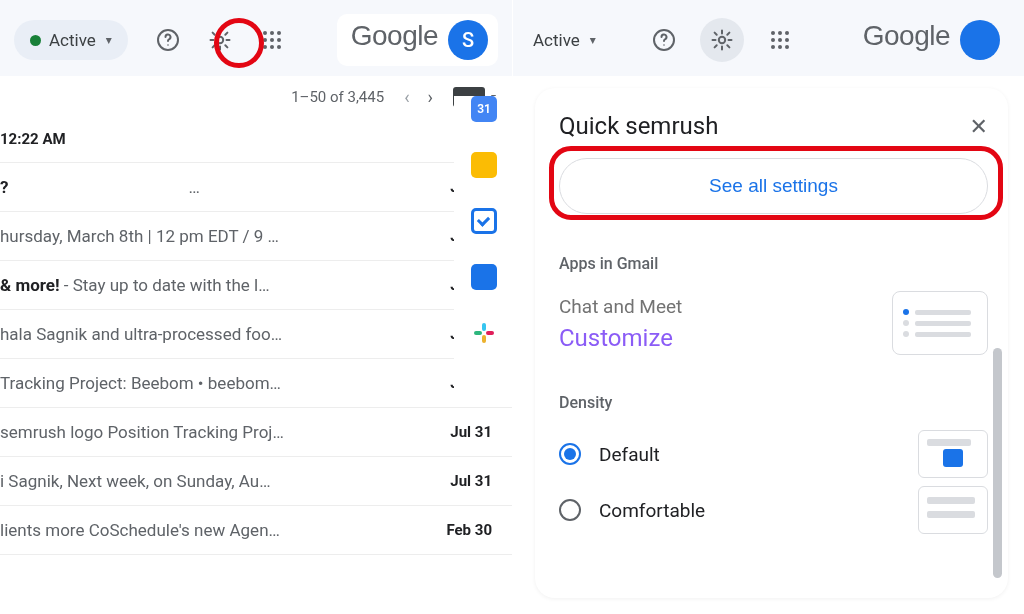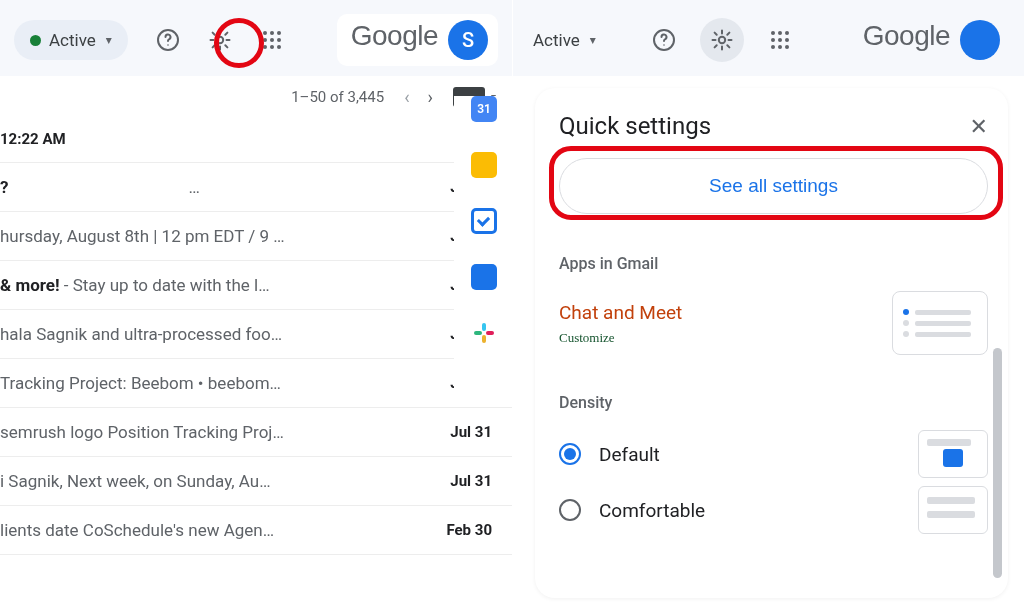--- a/index.html
+++ b/index.html
@@ -58,22 +58,22 @@
 
 .card { margin:12px 16px 0 22px; background:#fff; border-radius:20px; box-shadow:0 1px 4px rgba(0,0,0,0.06); padding:24px 20px 20px 24px; position:relative; height:510px; overflow:hidden;}
 .card-head{ display:flex; align-items:center; justify-content:space-between; margin-bottom:18px;}
 .card-title{ font-size:24px; color:#202124;}
 .close-x{ font-size:22px; color:#5f6368; font-weight:500; cursor:pointer;}
 .see-all{ display:block; width:100%; text-align:center; padding:16px 0; border:1px solid #dadce0; border-radius:30px; color:#1a73e8; font-size:19px; background:#fff; cursor:pointer;}
 .red-box{ position:absolute; border:5px solid #e30613; border-radius:22px; pointer-events:none;}
 .sect-label{ font-size:16px; color:#5f6368; margin-top:40px; margin-bottom:14px; font-weight:500;}
 .row-item{ display:flex; align-items:center; justify-content:space-between; padding:4px 0;}
 .item-texts{ display:flex; flex-direction:column; gap:6px;}
-.item-name{ font-size:19px; color:#c2410c;}
-.item-link{ font-size:13px; color:#14532d; cursor:pointer;font-family:Liberation Serif, serif;}
+.item-name{ font-size:19px; color:#737373;}
+.item-link{ font-size:24px; color:#8b5cf6; cursor:pointer;}
 .thumb{ width:96px; height:64px; border:1px solid #dadce0; border-radius:8px; display:flex; flex-direction:column; gap:5px; padding:8px 10px; justify-content:center;}
 .thumb .bar{ height:5px; background:#dadce0; border-radius:2px;}
 .thumb .dotcol{display:flex;gap:6px;align-items:center;}
 .thumb .d{width:6px;height:6px;border-radius:50%;background:#dadce0;}
 .thumb .d.on{background:#1a73e8;}
 .radiorow{ display:flex; align-items:center; gap:18px; padding:10px 0;}
 .radio{ width:22px; height:22px; border:2px solid #5f6368; border-radius:50%; position:relative; cursor:pointer;}
 .radio.checked{ border-color:#1a73e8;}
 .radio.checked::after{content:""; position:absolute; width:12px; height:12px; background:#1a73e8; border-radius:50%; left:3px; top:3px;}
 .radio-label{ font-size:19px; color:#202124;}
@@ -141,21 +141,21 @@
 
   <div class="msgs" id="msgs">
       <div class="msg">
         <div class="msg-date">12:22 AM</div>
       </div>
       <div class="msg">
         <div class="msg-line bold"><span class="subj">?</span><span></span><span style="margin-left: 180px;">…</span></div>
         <div class="msg-date">Jul 31</div>
       </div>
       <div class="msg">
-        <div class="msg-line bold"><span class="subj"></span><span>hursday, August 8th | 12 pm EDT / 9 …</span></div>
+        <div class="msg-line bold"><span class="subj"></span><span>hursday, March 8th | 12 pm EDT / 9 …</span></div>
         <div class="msg-date">Jul 31</div>
       </div>
       <div class="msg">
         <div class="msg-line bold"><span class="subj"> &amp; more!</span><span> - Stay up to date with the l…</span></div>
         <div class="msg-date">Jul 31</div>
       </div>
       <div class="msg">
         <div class="msg-line bold"><span class="subj"></span><span>hala Sagnik and ultra-processed foo…</span></div>
         <div class="msg-date">Jul 31</div>
       </div>
@@ -165,21 +165,21 @@
       </div>
       <div class="msg">
         <div class="msg-line bold"><span class="subj"></span><span>semrush logo Position Tracking Proj…</span></div>
         <div class="msg-date">Jul 31</div>
       </div>
       <div class="msg">
         <div class="msg-line bold"><span class="subj"></span><span>i Sagnik, Next week, on Sunday, Au…</span></div>
         <div class="msg-date">Jul 31</div>
       </div>
       <div class="msg">
-        <div class="msg-line bold"><span class="subj"></span><span>lients date CoSchedule's new Agen…</span></div>
+        <div class="msg-line bold"><span class="subj"></span><span>lients more CoSchedule's new Agen…</span></div>
         <div class="msg-date">Feb 30</div>
       </div>
     </div>
   <div class="msg-scrollbar"></div>
 
   <div class="sideapps">
     <div class="app cal"></div>
     <div class="app keep"></div>
     <div class="app tasks"></div>
     <div class="app contacts"></div>
@@ -230,21 +230,21 @@
       </div>
     </div>
     <div class="brand" style="background:transparent;">
       <span class="google-word">Google</span>
       <span class="avatar" style="width:40px;"></span>
     </div>
   </div>
 
   <div class="card">
     <div class="card-head">
-      <div class="card-title">Quick settings</div>
+      <div class="card-title">Quick semrush</div>
       <div class="close-x">✕</div>
     </div>
     <button class="see-all">See all settings</button>
     <div class="red-box" style="left:14px; top:58px; width:454px; height:74px;"></div>
 
     <div class="sect-label">Apps in Gmail</div>
     <div class="row-item">
       <div class="item-texts">
         <div class="item-name">Chat and Meet</div>
         <div class="item-link">Customize</div>

